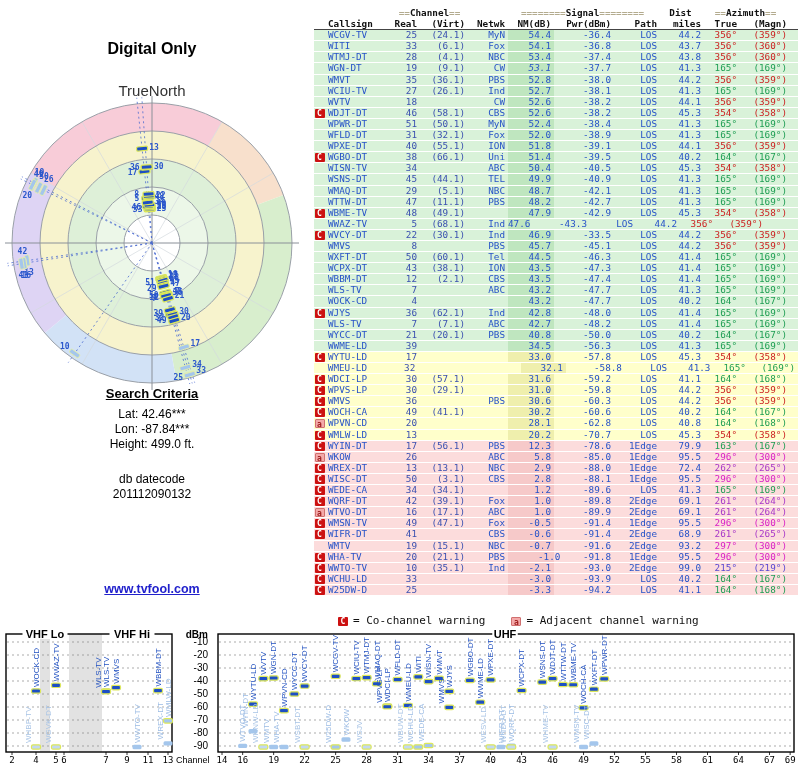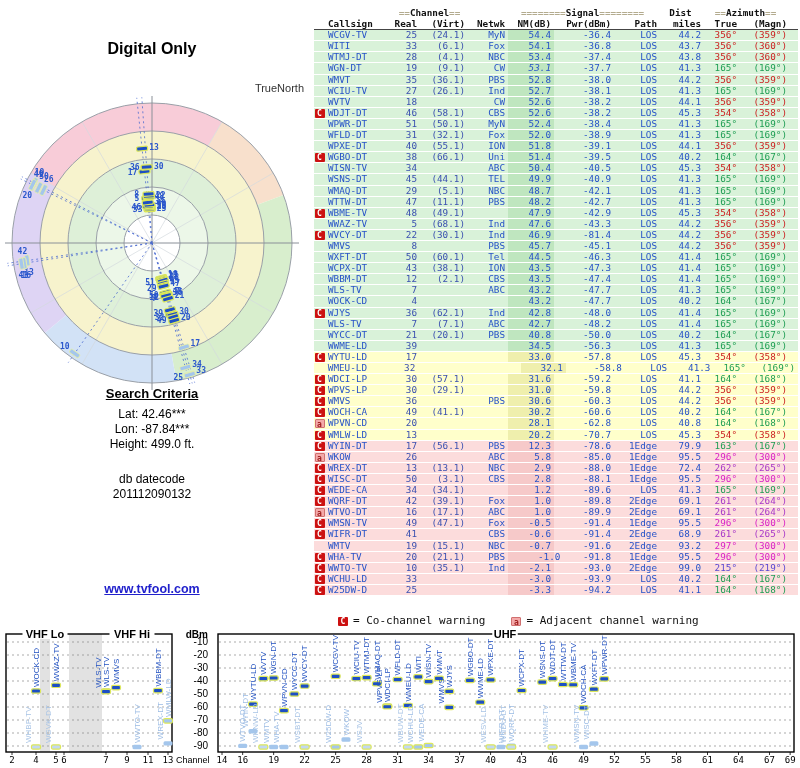--- a/index.html
+++ b/index.html
@@ -1,21 +1,21 @@
 <!DOCTYPE html>
 <html><head>
 <meta charset="utf-8">
 <style>
   html,body{margin:0;padding:0;}
   body{width:800px;height:768px;position:relative;overflow:hidden;background:#fff;
        font-family:"Liberation Sans",sans-serif;}
   .abs{position:absolute;}
   #left-pane{left:0;top:0;width:308px;height:620px;}
   #report-title{left:0;top:40px;width:304px;text-align:center;font-size:16px;font-weight:bold;color:#000;}
-  #truenorth{left:0;top:82px;width:304px;text-align:right;font-size:11px;color:#333;}
+  #truenorth{left:0;top:82px;width:304px;text-align:center;font-size:15px;color:#333;}
   #radar-wrap{left:0;top:94px;width:304px;height:302px;}
   #criteria{left:0;top:386px;width:304px;text-align:center;color:#000;}
   #criteria .hd{font-size:13px;font-weight:bold;text-decoration:underline;margin-bottom:6px;}
   #criteria .ln{font-size:12px;line-height:15px;}
   #datecode{left:0;top:472px;width:304px;text-align:center;font-size:12px;line-height:15px;color:#000;}
   #site-link{left:0;top:582px;width:304px;text-align:center;font-size:12.5px;font-weight:bold;}
   #site-link a{color:#2121cc;text-decoration:underline;cursor:pointer;}
 
   
   #tbl{left:314px;top:8px;width:484px;}
@@ -443,35 +443,35 @@
       <div class="cell ar" style="width: 44px;">45.3</div>
       <div class="cell ar" style="width: 36px; color: rgb(204, 34, 34);">354°</div>
       <div class="cell ar" style="width: 50px; color: rgb(204, 34, 34);">(358°)</div>
     </div>
     <div class="trow bg-g">
       <div class="cell ac" style="width: 14px;"></div>
       <div class="cell al" style="width: 66px;">WWAZ-TV</div>
       <div class="cell ar" style="width: 26px; color: rgb(58, 80, 176);">5</div>
       <div class="cell ar" style="width: 48px; color: rgb(58, 80, 176);">(68.1)</div>
       <div class="cell ar" style="width: 40px;">Ind</div>
-      <div class="cell ar nm-g" style="width: 46px;">47.6</div>
+      <div class="cell ar nm-g" style="width: 22px;">47.6</div>
       <div class="cell ar" style="width: 60px;">-43.3</div>
       <div class="cell ar" style="width: 46px;">LOS</div>
       <div class="cell ar" style="width: 44px;">44.2</div>
       <div class="cell ar" style="width: 36px; color: rgb(204, 34, 34);">356°</div>
       <div class="cell ar" style="width: 50px; color: rgb(204, 34, 34);">(359°)</div>
     </div>
     <div class="trow bg-g">
       <div class="cell ac" style="width: 14px;"><span class="wbox wc">C</span></div>
       <div class="cell al" style="width: 66px;">WVCY-DT</div>
       <div class="cell ar" style="width: 26px; color: rgb(58, 80, 176);">22</div>
       <div class="cell ar" style="width: 48px; color: rgb(58, 80, 176);">(30.1)</div>
       <div class="cell ar" style="width: 40px;">Ind</div>
       <div class="cell ar nm-g" style="width: 46px;">46.9</div>
-      <div class="cell ar" style="width: 60px;">-81.4</div>
+      <div class="cell ar" style="width: 60px;">-33.5</div>
       <div class="cell ar" style="width: 46px;">LOS</div>
       <div class="cell ar" style="width: 44px;">44.2</div>
       <div class="cell ar" style="width: 36px; color: rgb(204, 34, 34);">356°</div>
       <div class="cell ar" style="width: 50px; color: rgb(204, 34, 34);">(359°)</div>
     </div>
     <div class="trow bg-g">
       <div class="cell ac" style="width: 14px;"></div>
       <div class="cell al" style="width: 66px;">WMVS</div>
       <div class="cell ar" style="width: 26px; color: rgb(58, 80, 176);">8</div>
       <div class="cell ar" style="width: 48px; color: rgb(58, 80, 176);"></div>

